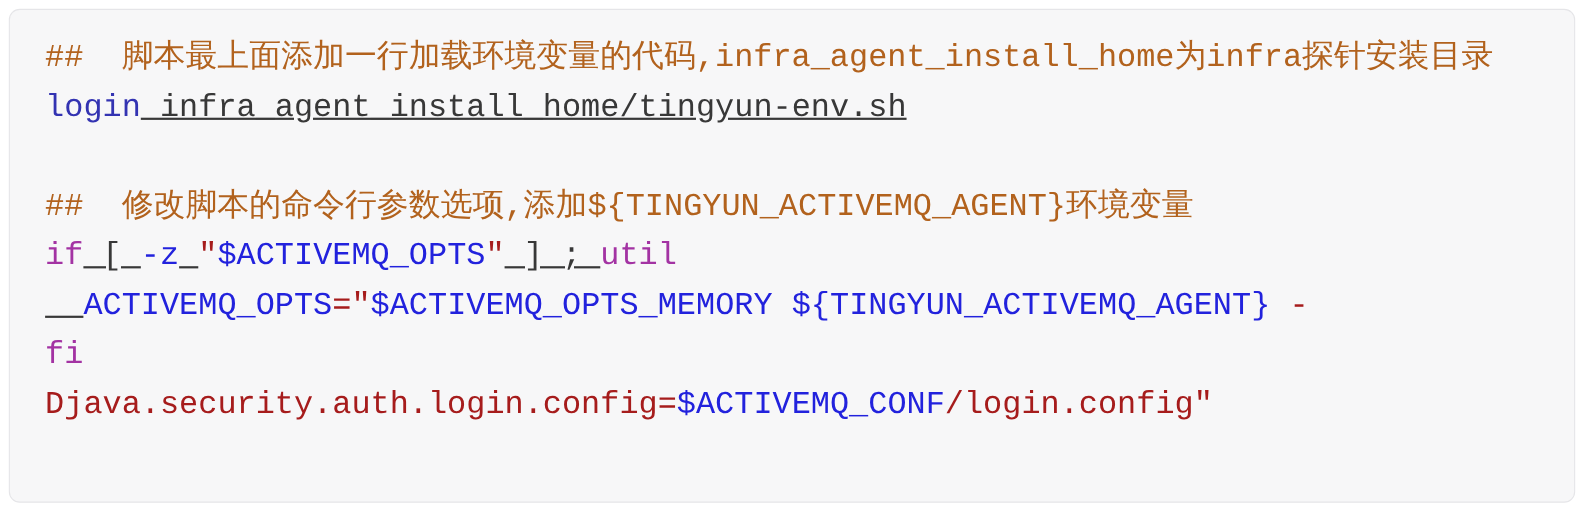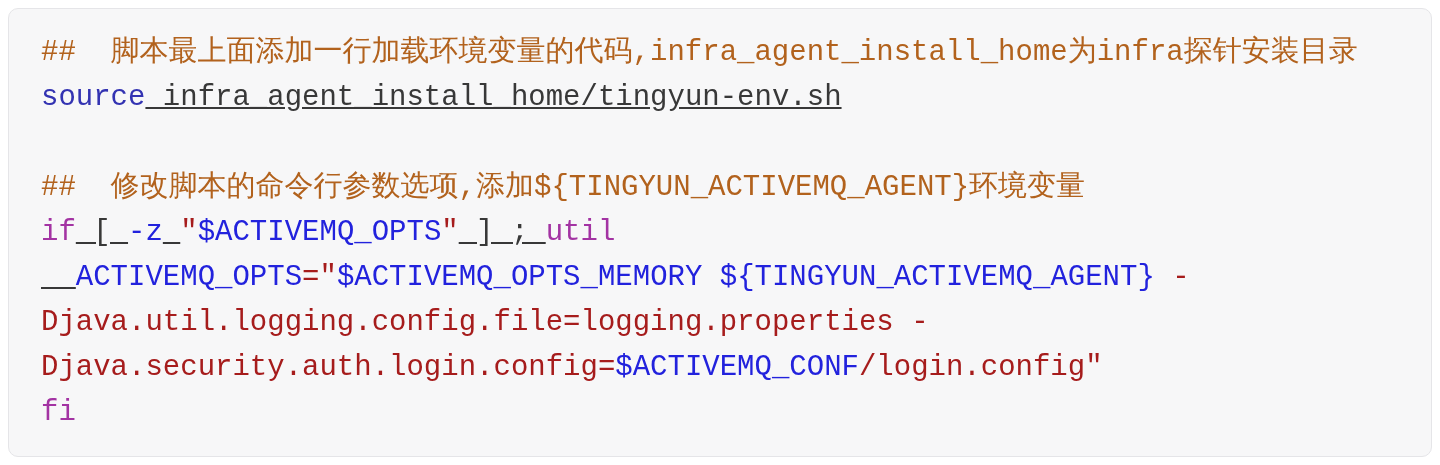--- a/index.html
+++ b/index.html
@@ -33,21 +33,20 @@
   .tok-keyword  { color: var(--keyword,  #a333a3); font-family: Liberation Mono, monospace; }
   .tok-variable { color: var(--variable, #2222dd); }
   .tok-string   { color: var(--string,   #a61c1c); }
   .tok-plain    { color: var(--plain,    #383838); text-decoration: underline; }
 </style>
 </head>
 <body>
 
 <div class="code-block">
     <div class="code-line"><span class="tok-comment">##  脚本最上面添加一行加载环境变量的代码,infra_agent_install_home为infra探针安装目录</span></div>
-    <div class="code-line"><span class="tok-builtin">source</span><span class="tok-plain"> infra_agent_install_home/tingyun-env.sh</span></div>
+    <div class="code-line"><span class="tok-builtin">login</span><span class="tok-plain"> infra_agent_install_home/tingyun-env.sh</span></div>
     <div class="code-line">&nbsp;</div>
     <div class="code-line"><span class="tok-comment">##  修改脚本的命令行参数选项,添加${TINGYUN_ACTIVEMQ_AGENT}环境变量</span></div>
     <div class="code-line"><span class="tok-keyword">if</span><span class="tok-plain"> [ </span><span class="tok-variable">-z</span><span class="tok-plain"> </span><span class="tok-string">"</span><span class="tok-variable">$ACTIVEMQ_OPTS</span><span class="tok-string">"</span><span class="tok-plain"> ] ; </span><span class="tok-keyword">util</span></div>
     <div class="code-line"><span class="tok-plain">  </span><span class="tok-variable">ACTIVEMQ_OPTS</span><span class="tok-string">="</span><span class="tok-variable">$ACTIVEMQ_OPTS_MEMORY</span><span class="tok-string"> </span><span class="tok-variable">${TINGYUN_ACTIVEMQ_AGENT}</span><span class="tok-string"> -</span></div>
-    <div class="code-line"><span class="tok-string">Djava.util.logging.config.file=logging.properties -</span></div>
+    <div class="code-line"><span class="tok-keyword">fi</span></div>
     <div class="code-line"><span class="tok-string">Djava.security.auth.login.config=</span><span class="tok-variable">$ACTIVEMQ_CONF</span><span class="tok-string">/login.config"</span></div>
-    <div class="code-line"><span class="tok-keyword">fi</span></div>
   </div>
 
 </body></html>

